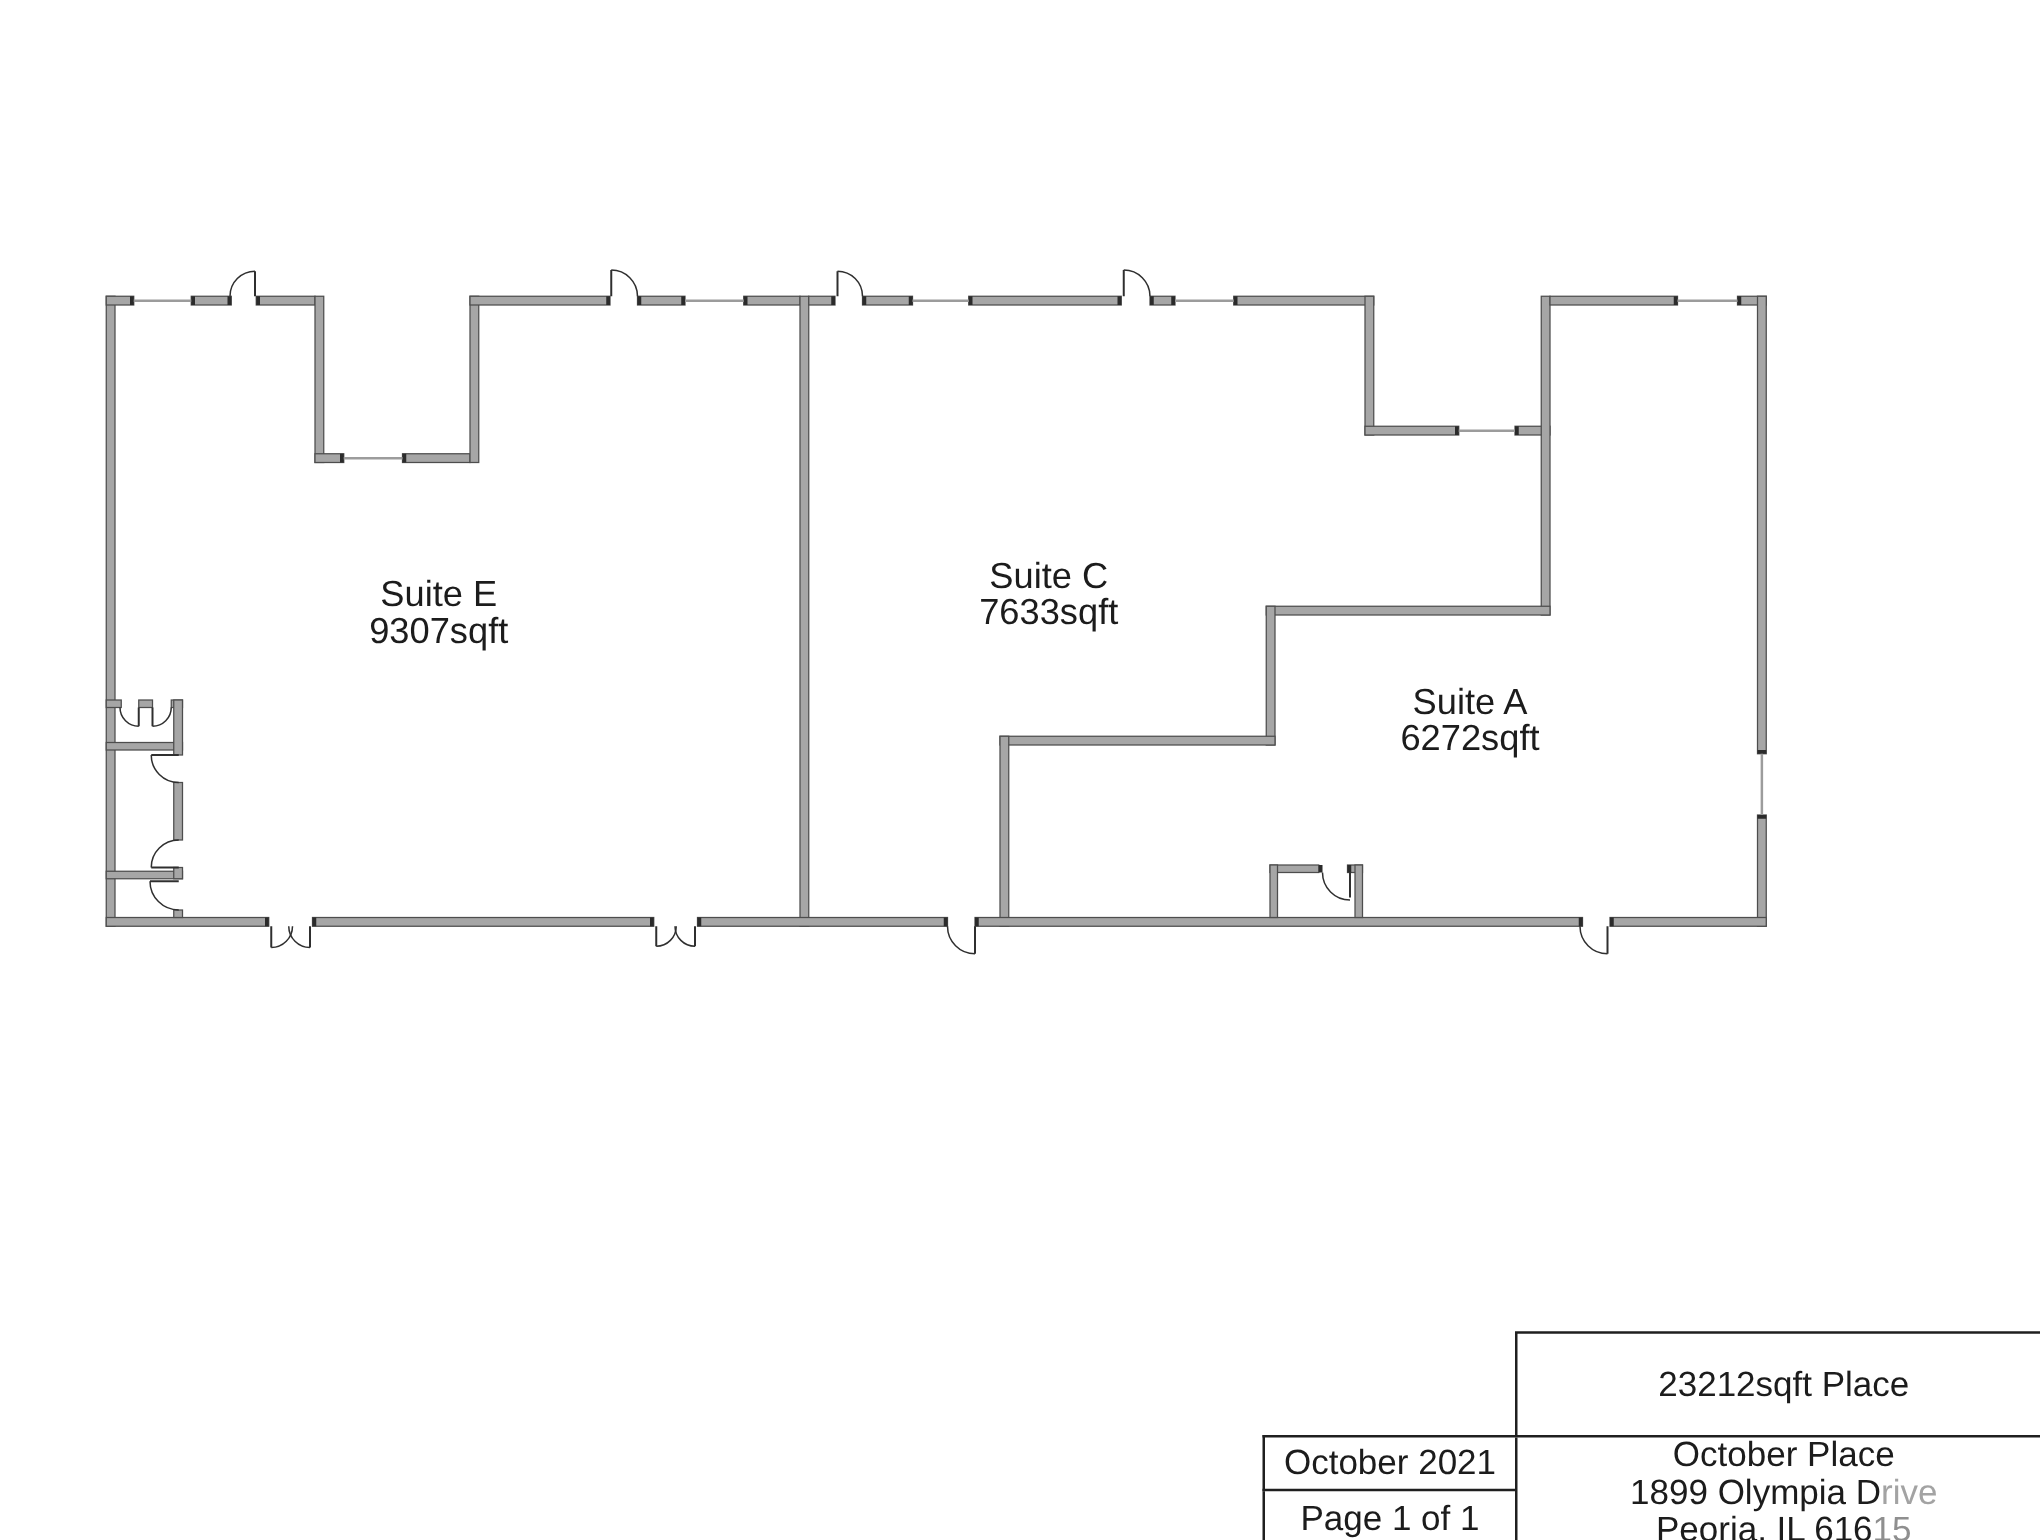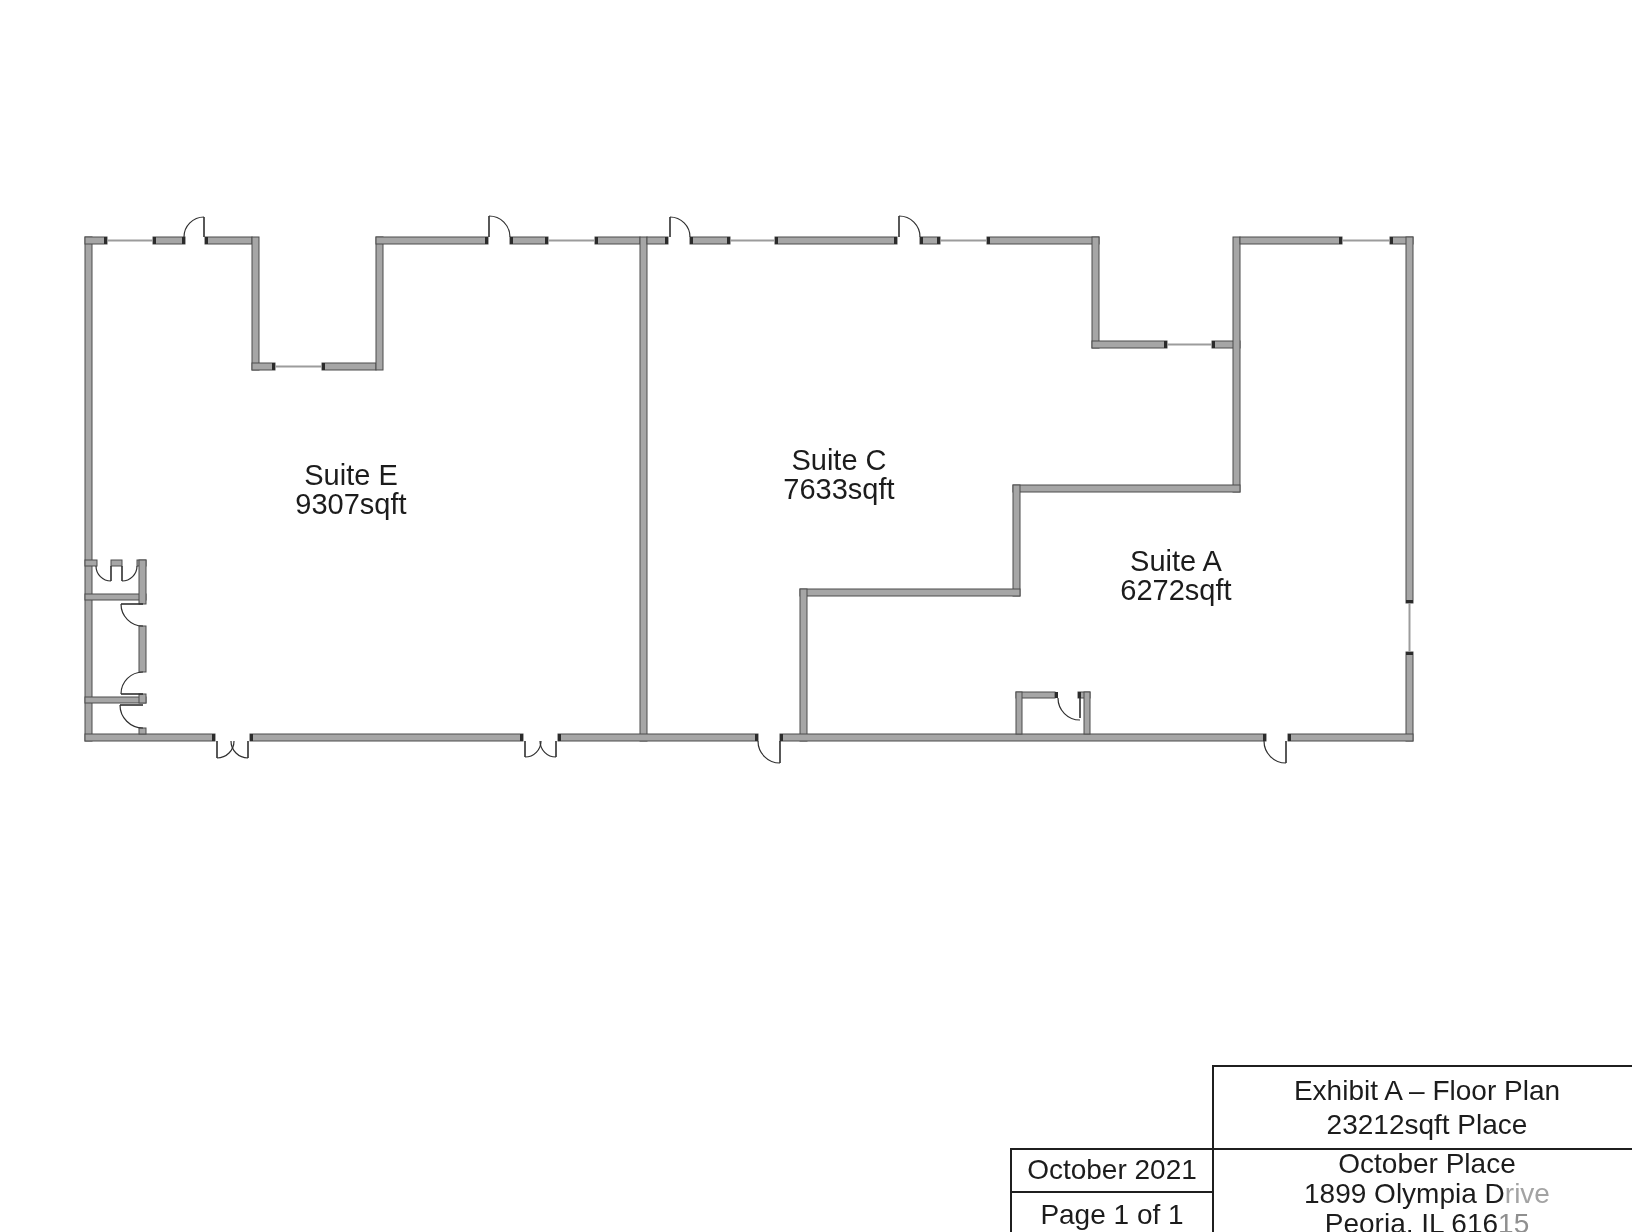--- a/index.html
+++ b/index.html
@@ -159,21 +159,20 @@
     <path d="M 120 705 A 23 23 0 0 0 143 728" fill="none" stroke="#2f2f2f" stroke-width="1.2"></path>
     <text x="351" y="485" text-anchor="middle" font-family="&quot;Liberation Sans&quot;, sans-serif" font-size="29" fill="#1c1c1c">Suite E</text>
     <text x="351" y="514" text-anchor="middle" font-family="&quot;Liberation Sans&quot;, sans-serif" font-size="29" fill="#1c1c1c">9307sqft</text>
     <text x="839" y="470" text-anchor="middle" font-family="&quot;Liberation Sans&quot;, sans-serif" font-size="29" fill="#1c1c1c">Suite C</text>
     <text x="839" y="499" text-anchor="middle" font-family="&quot;Liberation Sans&quot;, sans-serif" font-size="29" fill="#1c1c1c">7633sqft</text>
     <text x="1176" y="571" text-anchor="middle" font-family="&quot;Liberation Sans&quot;, sans-serif" font-size="29" fill="#1c1c1c">Suite A</text>
     <text x="1176" y="600" text-anchor="middle" font-family="&quot;Liberation Sans&quot;, sans-serif" font-size="29" fill="#1c1c1c">6272sqft</text>
   </svg>
 
 <div class="tb-box" id="tb-top">
-  <div>Exhibit A – Floor Plan</div>
   <div>23212sqft Place</div>
 </div>
 
 <div class="tb-box" id="tb-date">
   <div>October 2021</div>
 </div>
 
 <div class="tb-box" id="tb-page">
   <div>Page 1 of 1</div>
 </div>

